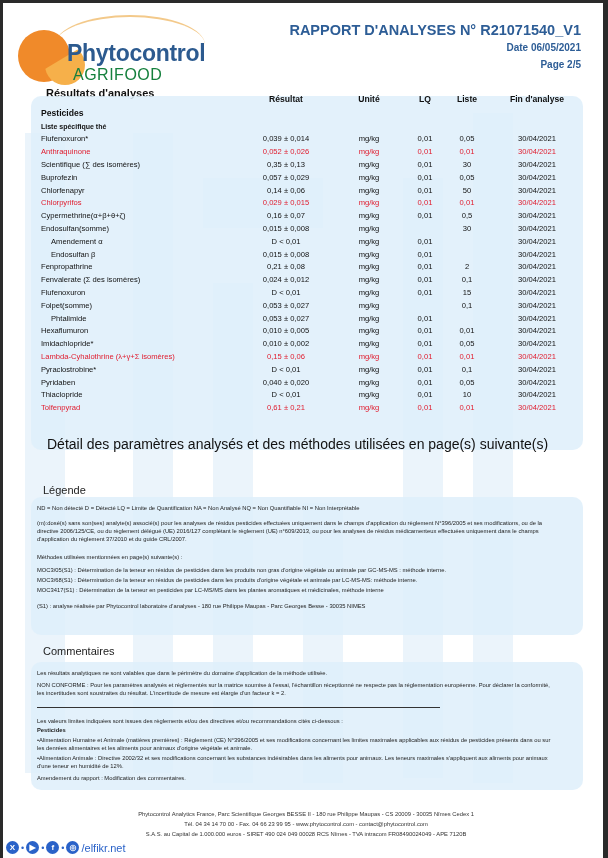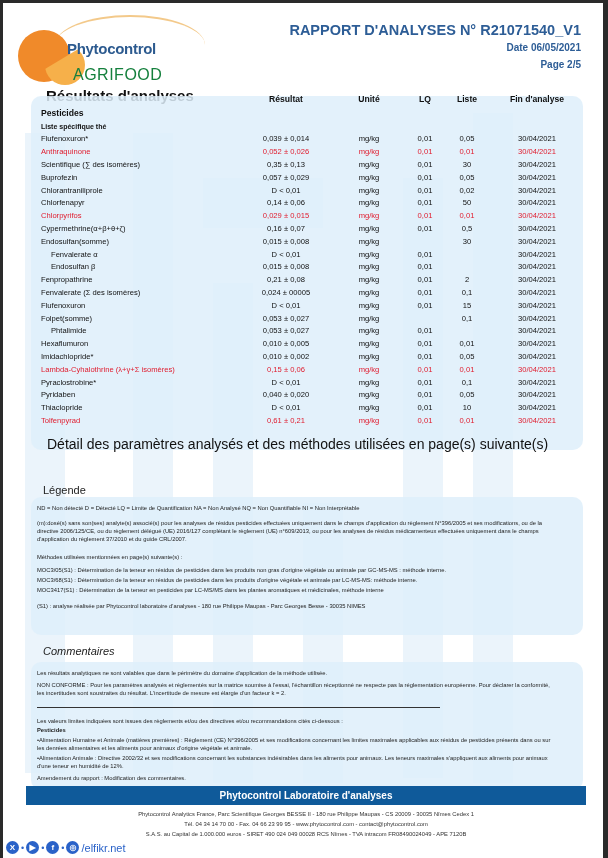--- a/index.html
+++ b/index.html
@@ -18,30 +18,30 @@
     }
     .logo-leaf {
       position: absolute; left: 30px; top: 24px; width: 40px; height: 40px; border-radius: 50%;
       background: #f6b04a; clip-path: polygon(0 60%, 100% 0, 100% 100%, 0 100%);
     }
     .logo-arc {
       position: absolute; left: 40px; top: -6px; width: 150px; height: 60px;
       border-top: 2px solid #f3c98a; border-radius: 50% 50% 0 0;
     }
     .logo-name {
-      position: absolute; left: 52px; top: 19px; font-size: 15px; font-weight: bold;
+      position: absolute; left: 52px; top: 19px; font-size: 23px; font-weight: bold;
       color: #2c5a8f; letter-spacing: -0.3px;
     }
     .logo-sub {
       position: absolute; left: 58px; top: 45px; font-size: 16px; color: #15803d; letter-spacing: 0.5px;
     }
     .report-head { position: absolute; right: 22px; top: 19px; text-align: right; color: #2d5d96; font-weight: bold; margin-left: 11px; }
     .report-head .t1 { font-size: 14.5px; line-height: 17px; }
     .report-head .t2 { font-size: 10px; line-height: 17px; }
-    .section-title { position: absolute; left: 43px; top: 84px; font-size: 15px; font-weight: bold; }
+    .section-title { position: absolute; left: 43px; top: 84px; font-size: 11px; font-weight: bold; }
 
     .card {
       position: absolute; background: rgba(222,238,250,0.85); border-radius: 10px;
     }
     .results-card { left: 28px; top: 93px; width: 552px; height: 354px; }
     table.res { position: absolute; left: 38px; top: 88px; border-collapse: collapse; font-size: 7.6px; }
     table.res td, table.res th { height: 12.8px; padding: 0; white-space: nowrap; }
     table.res th { font-weight: bold; font-size: 8.6px; height: 16px; }
     .c-name { width: 196px; text-align: left; }
     .c-res { width: 98px; text-align: center; }
@@ -149,28 +149,20 @@
         </tr>
         <tr>
           <td class="c-name">Buprofezin</td>
           <td class="c-res">0,057 ± 0,029</td>
           <td class="c-unit">mg/kg</td>
           <td class="c-lq">0,01</td>
           <td class="c-lim">0,05</td>
           <td class="c-end">30/04/2021</td>
         </tr>
         <tr>
-          <td class="c-name">Chlorantraniliprole</td>
-          <td class="c-res">D &lt; 0,01</td>
-          <td class="c-unit">mg/kg</td>
-          <td class="c-lq">0,01</td>
-          <td class="c-lim">0,02</td>
-          <td class="c-end">30/04/2021</td>
-        </tr>
-        <tr>
           <td class="c-name">Chlorfenapyr</td>
           <td class="c-res">0,14 ± 0,06</td>
           <td class="c-unit">mg/kg</td>
           <td class="c-lq">0,01</td>
           <td class="c-lim">50</td>
           <td class="c-end">30/04/2021</td>
         </tr>
         <tr class="red">
           <td class="c-name">Chlorpyrifos</td>
           <td class="c-res">0,029 ± 0,015</td>
@@ -189,21 +181,21 @@
         </tr>
         <tr>
           <td class="c-name">Endosulfan(somme)</td>
           <td class="c-res">0,015 ± 0,008</td>
           <td class="c-unit">mg/kg</td>
           <td class="c-lq"></td>
           <td class="c-lim">30</td>
           <td class="c-end">30/04/2021</td>
         </tr>
         <tr>
-          <td class="c-name indent">Fenvalerate α</td>
+          <td class="c-name indent">Amendement α</td>
           <td class="c-res">D &lt; 0,01</td>
           <td class="c-unit">mg/kg</td>
           <td class="c-lq">0,01</td>
           <td class="c-lim"></td>
           <td class="c-end">30/04/2021</td>
         </tr>
         <tr>
           <td class="c-name indent">Endosulfan β</td>
           <td class="c-res">0,015 ± 0,008</td>
           <td class="c-unit">mg/kg</td>
@@ -214,21 +206,21 @@
         <tr>
           <td class="c-name">Fenpropathrine</td>
           <td class="c-res">0,21 ± 0,08</td>
           <td class="c-unit">mg/kg</td>
           <td class="c-lq">0,01</td>
           <td class="c-lim">2</td>
           <td class="c-end">30/04/2021</td>
         </tr>
         <tr>
           <td class="c-name">Fenvalerate (Σ des isomères)</td>
-          <td class="c-res">0,024 ± 00005</td>
+          <td class="c-res">0,024 ± 0,012</td>
           <td class="c-unit">mg/kg</td>
           <td class="c-lq">0,01</td>
           <td class="c-lim">0,1</td>
           <td class="c-end">30/04/2021</td>
         </tr>
         <tr>
           <td class="c-name">Flufenoxuron</td>
           <td class="c-res">D &lt; 0,01</td>
           <td class="c-unit">mg/kg</td>
           <td class="c-lq">0,01</td>
@@ -314,32 +306,31 @@
   <div class="h2" style="top:481px;">Légende</div>
   <div class="card legend-card"></div>
   <div class="legend-text" style="top:501px;">ND = Non détecté   D  = Détecté   LQ = Limite de Quantification   NA = Non Analysé   NQ = Non Quantifiable   NI = Non Interprétable</div>
   <div class="legend-text" style="top:516px;">(m):dosé(s) sans son(ses) analyte(s) associé(s) pour les analyses de résidus pesticides effectuées uniquement dans le champs d'application du règlement N°396/2005 et ses modifications, ou de la directive 2006/125/CE, ou du règlement délégué (UE) 2016/127 complétant le règlement (UE) n°609/2013, ou pour les analyses de résidus médicamenteux effectuées uniquement dans le champs d'application du règlement 37/2010 et du guide CRL/2007.</div>
   <div class="legend-text" style="top:550px;">Méthodes utilisées mentionnées en page(s) suivante(s) :</div>
   <div class="legend-text" style="top:563px;">MOC3/05(S1) : Détermination de la teneur en résidus de pesticides dans les produits non gras d'origine végétale ou animale par GC-MS-MS : méthode interne.</div>
   <div class="legend-text" style="top:573px;">MOC3/68(S1) : Détermination de la teneur en résidus de pesticides dans les produits d'origine végétale et animale par LC-MS-MS: méthode interne.</div>
   <div class="legend-text" style="top:583px;">MOC3417(S1) : Détermination de la teneur en pesticides par LC-MS/MS  dans les plantes aromatiques et médicinales, méthode interne</div>
   <div class="legend-text" style="top:599px;">(S1) : analyse réalisée par Phytocontrol laboratoire d'analyses - 180 rue Philippe Maupas - Parc Georges Besse - 30035 NIMES</div>
 
-  <div class="h2" style="top:642px;font-style:italic;">Commentaires</div>
+  <div class="h2" style="top:642px;">Commentaires</div>
   <div class="card comments-card"></div>
   <div class="legend-text" style="top:666px;">Les résultats analytiques ne sont valables que dans le périmètre du domaine d'application de la méthode utilisée.</div>
   <div class="legend-text" style="top:678px;">NON CONFORME : Pour les paramètres analysés et réglementés sur la matrice soumise à l'essai, l'échantillon réceptionné ne respecte pas la réglementation européenne. Pour déclarer la conformité, les incertitudes sont soustraites du résultat. L'incertitude de mesure est élargie d'un facteur k = 2.</div>
   <div class="sep"></div>
   <div class="legend-text" style="top:714px;">Les valeurs limites indiquées sont issues des règlements et/ou des directives et/ou recommandations cités ci-dessous :</div>
   <div class="legend-text" style="top:723px;font-weight:bold;">Pesticides</div>
   <div class="legend-text" style="top:733px;">•Alimentation Humaine et Animale (matières premières) : Règlement (CE) N°396/2005 et ses modifications concernant les limites maximales applicables aux résidus de pesticides présents dans ou sur les denrées alimentaires et les aliments pour animaux d'origine végétale et animale.</div>
   <div class="legend-text" style="top:751px;">•Alimentation Animale : Directive 2002/32 et ses modifications concernant les substances indésirables dans les aliments pour animaux. Les teneurs maximales s'appliquent aux aliments pour animaux d'une teneur en humidité de 12%.</div>
   <div class="legend-text" style="top:771px;">Amendement du rapport : Modification des commentaires.</div>
 
-  <div class="footer-bar">Phytocontrol Laboratoire d'analyses</div>
   <div class="footer-lines">
     <div>Phytocontrol Analytics France, Parc Scientifique Georges BESSE II - 180 rue Philippe Maupas - CS 20009 - 30035 Nîmes Cedex 1</div>
     <div>Tél. 04 34 14 70 00 - Fax. 04 66 23 99 95 - www.phytocontrol.com - contact@phytocontrol.com</div>
     <div>S.A.S. au Capital de 1.000.000 euros - SIRET 490 024 049 00028 RCS Nîmes - TVA intracom FR08490024049 - APE 7120B</div>
   </div>
 
   <div class="social">
     <span class="soc-icon">X</span>
     <span class="dot">•</span>
     <span class="soc-icon">▶</span>

